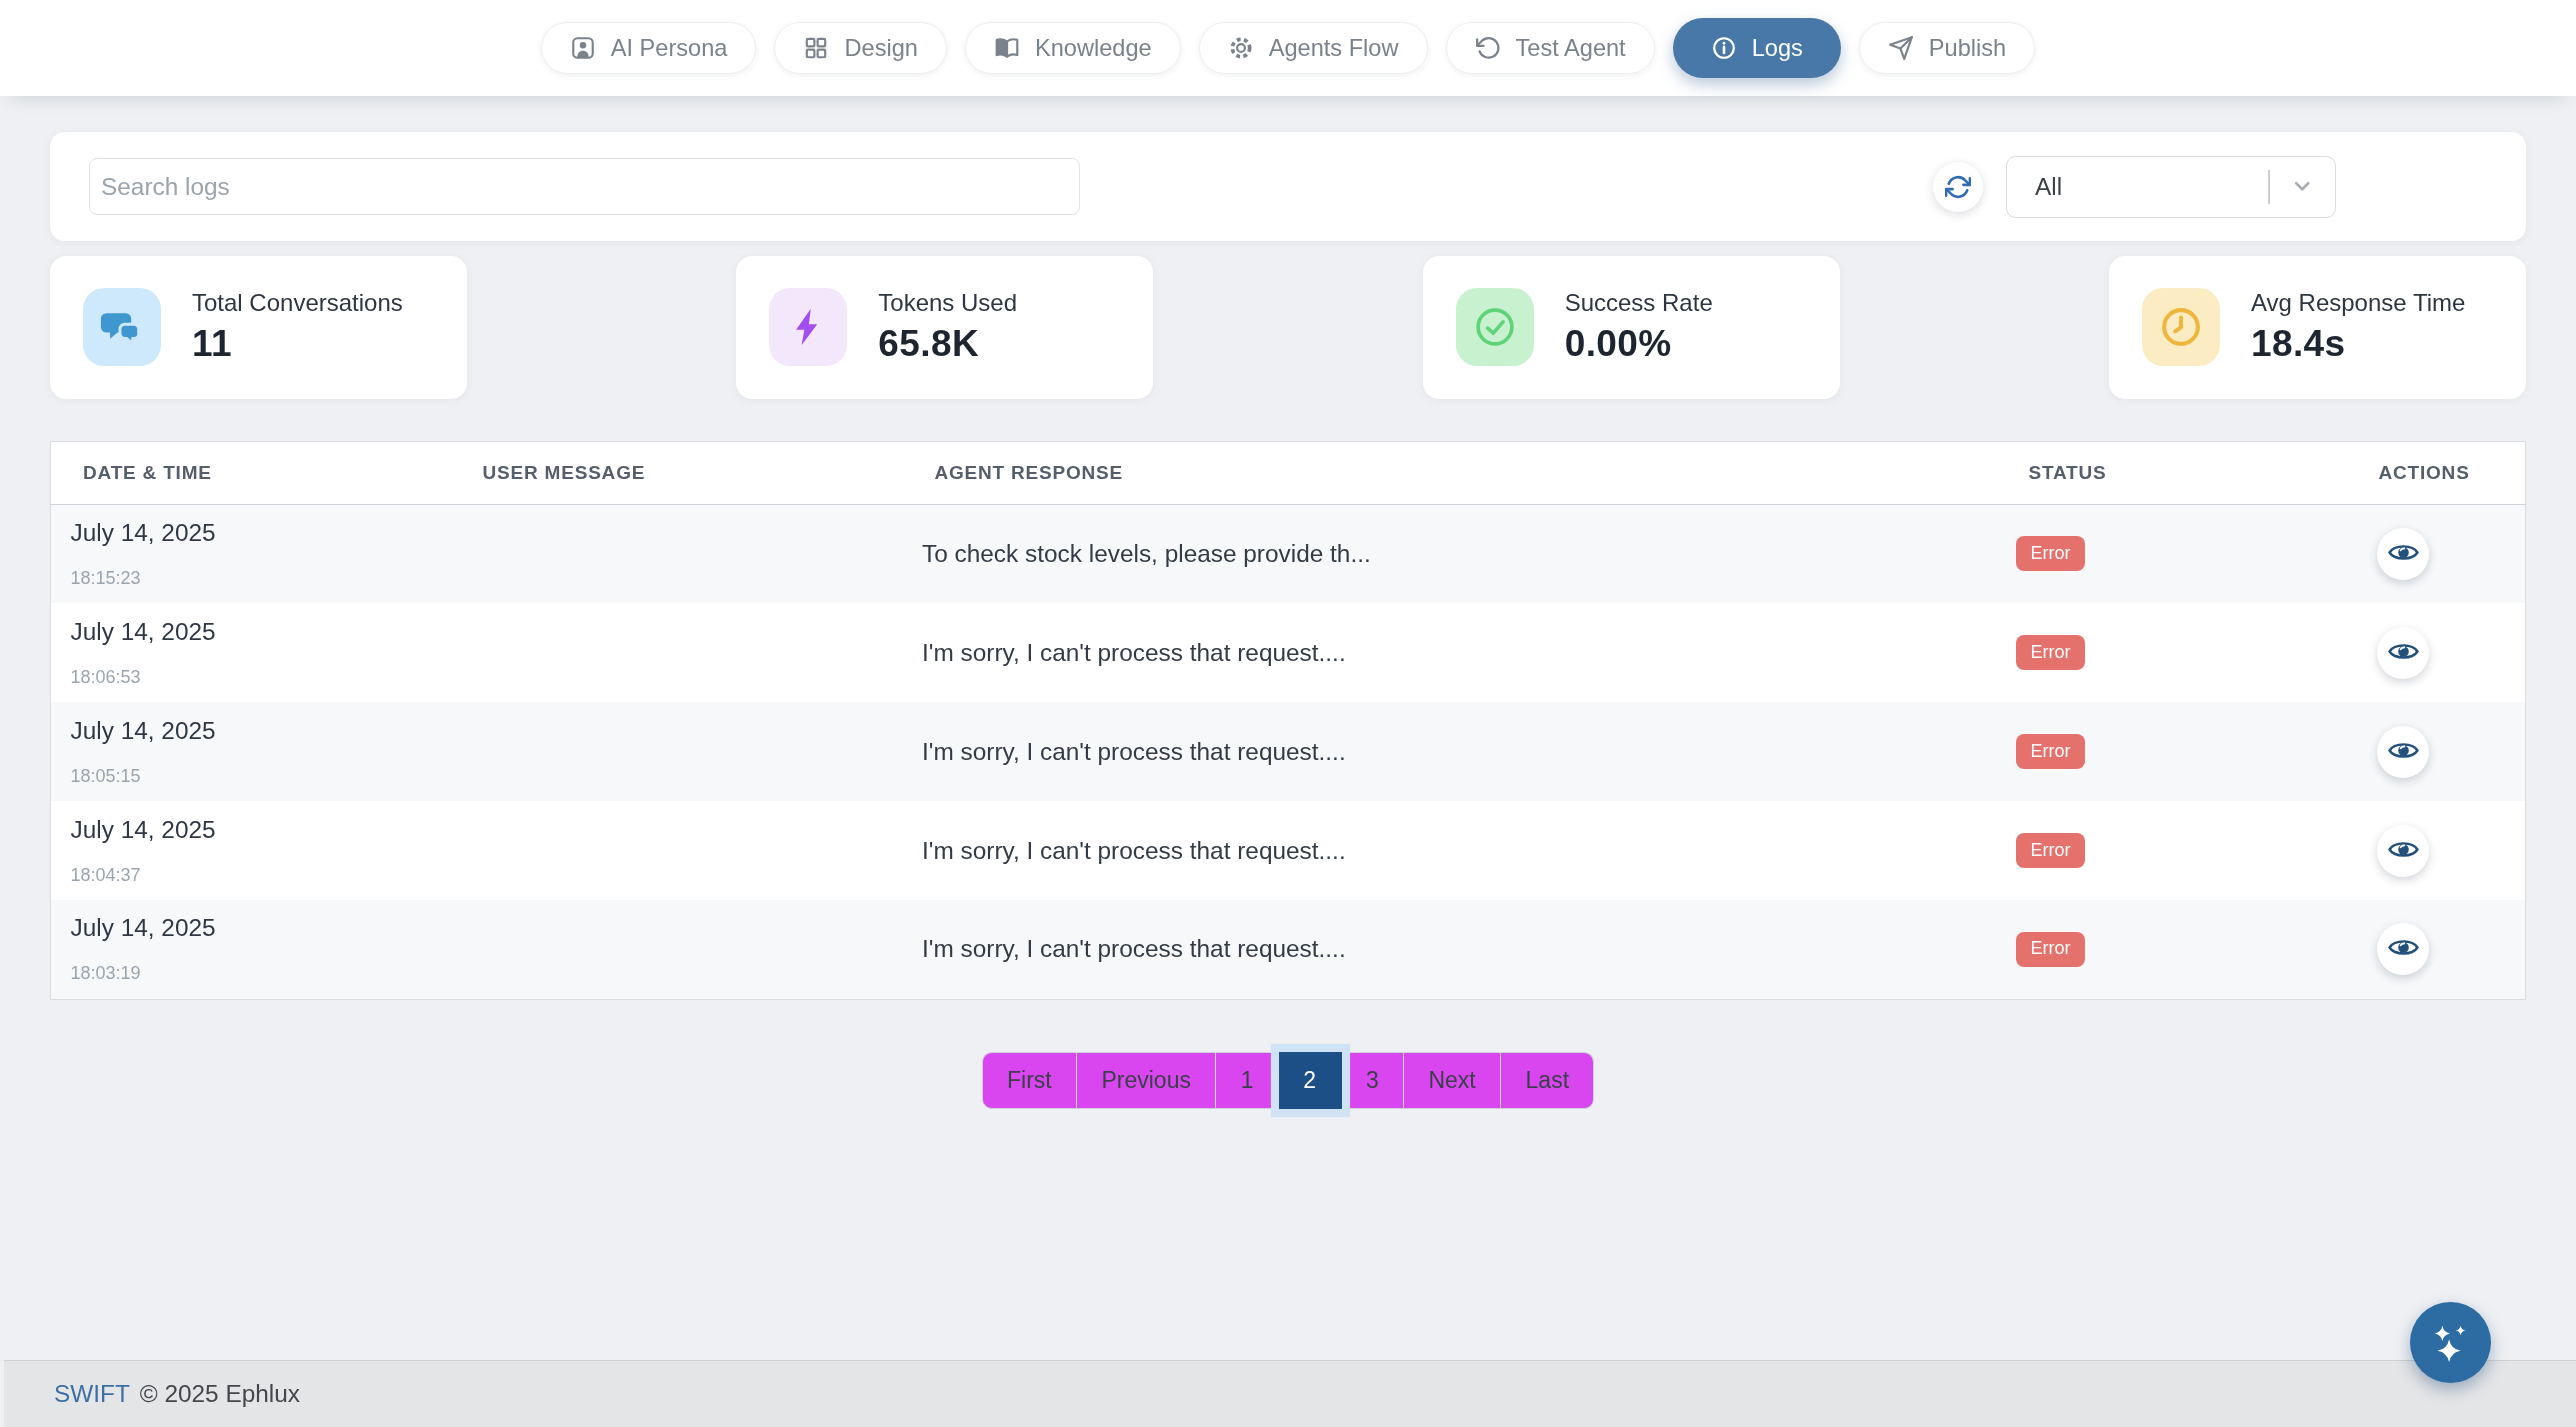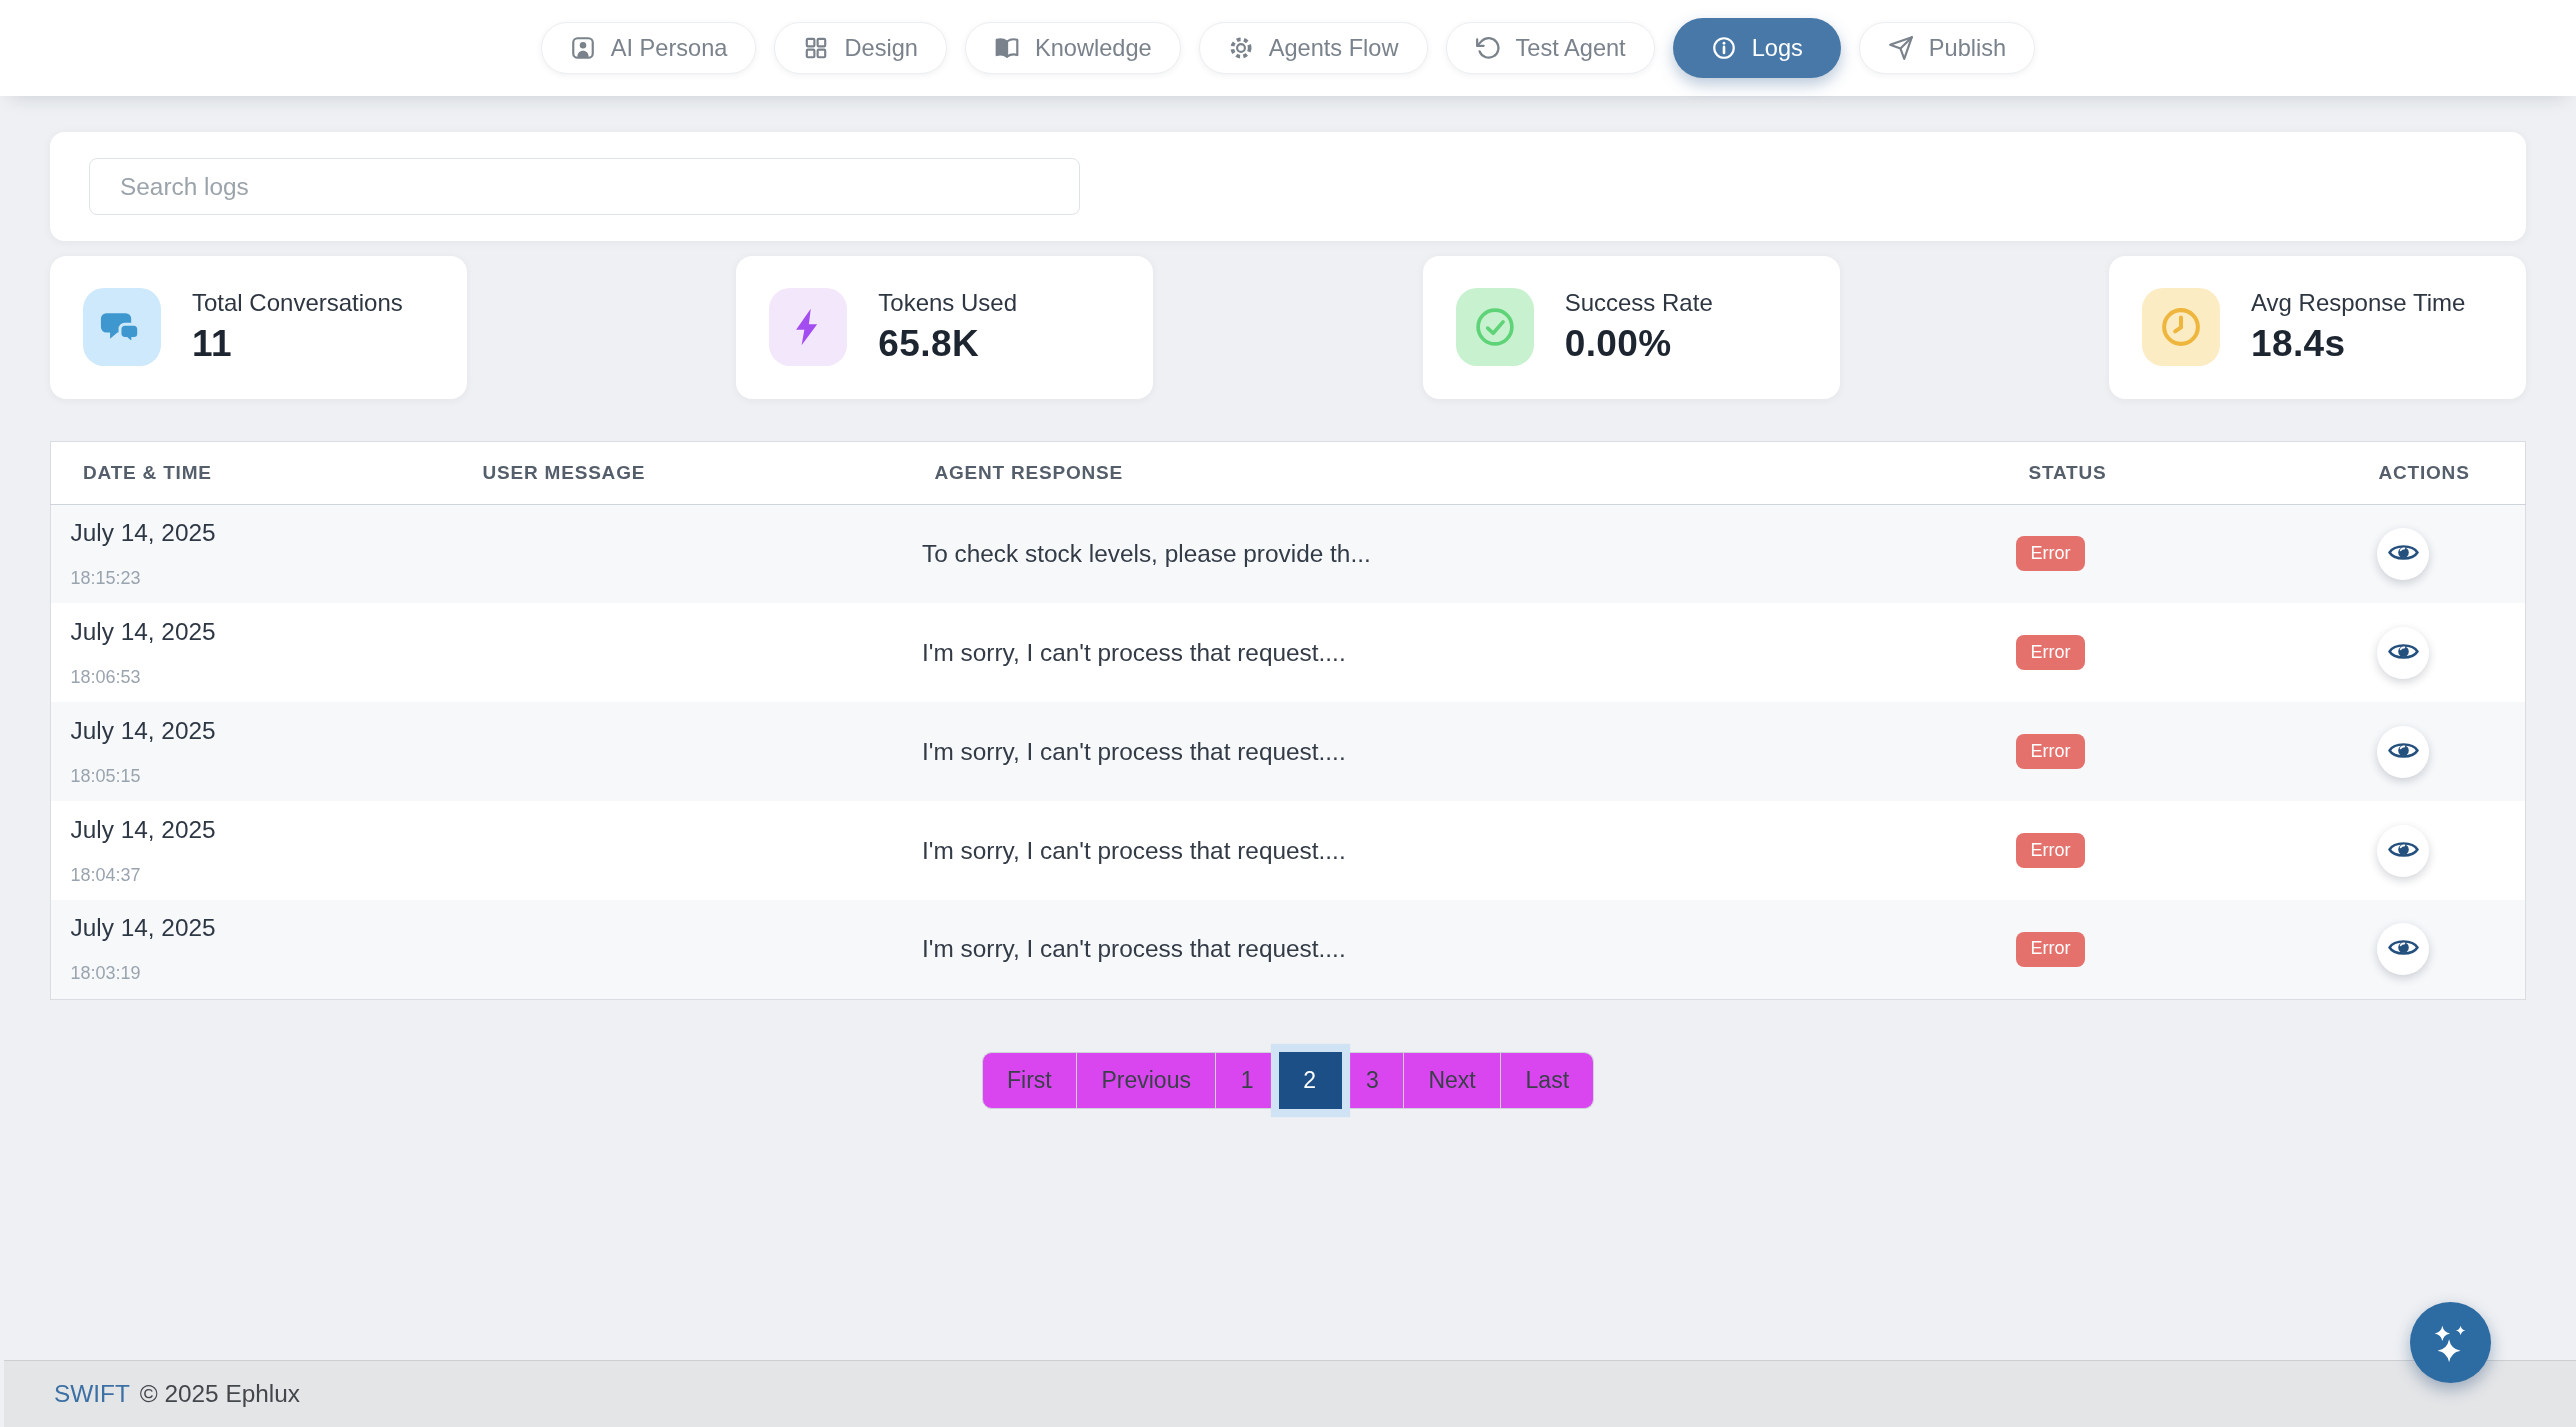--- a/index.html
+++ b/index.html
@@ -37,21 +37,21 @@
   .toolbar-panel {
     margin-top:36px; height:109px;
     background:#fff; border-radius:14.6px;
     display:flex; align-items:center;
     padding:0 39px;
     box-shadow:0 1.6px 9.8px rgba(30,40,60,.05);
   }
   .search-input {
     width:991px; height:57px;
     border:1.6px solid #dfe3e7; border-radius:8.1px;
-    font-size:24.4px; padding:0 30px; color:#333; outline:none;
+    font-size:24.4px; padding:0 11px; color:#333; outline:none;
     font-family:"Liberation Sans", sans-serif;
   }
   .search-input::placeholder { color:#9ba3ab; }
   .toolbar-right { margin-left:auto; margin-right:151px; display:flex; align-items:center; gap:23px; }
   .refresh-btn {
     width:50px; height:50px; border-radius:50%;
     background:#fff; border:none; cursor:pointer;
     box-shadow:0 2.4px 9.8px rgba(30,40,60,.16);
     display:flex; align-items:center; justify-content:center;
   }
@@ -202,20 +202,38 @@
       <path d="M22 2 L15 22 L11.5 12.5 L2 9 z"></path>
     </svg>
     <span>Publish</span>
   </div>
 </header>
 
 <main>
 
   <section class="toolbar-panel">
     <input class="search-input" type="text" value="" placeholder="Search logs" style="">
+    <div class="toolbar-right">
+      <button class="refresh-btn">
+        <svg viewBox="0 0 24 24" fill="none" stroke="#2f6cb3" stroke-width="2.4" stroke-linecap="round" stroke-linejoin="round">
+          <polyline points="23 4 23 10 17 10"></polyline>
+          <polyline points="1 20 1 14 7 14"></polyline>
+          <path d="M3.5 9 a9 9 0 0 1 14.9-3.4 L23 10 M1 14 l4.6 4.4 A9 9 0 0 0 20.5 15"></path>
+        </svg>
+      </button>
+      <div class="filter-select">
+        <span>All</span>
+        <span class="filter-divider"></span>
+        <span class="filter-chevron">
+          <svg viewBox="0 0 24 24" fill="none" stroke="#a6adb4" stroke-width="2.6" stroke-linecap="round" stroke-linejoin="round">
+            <polyline points="6 9 12 15 18 9"></polyline>
+          </svg>
+        </span>
+      </div>
+    </div>
   </section>
 
   <section class="stats">
     <div class="stat-card">
       <span class="stat-icon" style="background: rgb(205, 233, 251); color: rgb(63, 151, 207);">
         <svg viewBox="0 0 24 24" fill="currentColor">
           <path d="M3.5 4.5 h10.5 a3 3 0 0 1 3 3 v4.5 a3 3 0 0 1 -3 3 h-4.5 l-4 3.4 v-3.4 h-2 a3 3 0 0 1 -3-3 V7.5 a3 3 0 0 1 3-3 z"></path>
           <path d="M13.5 10.5 h5 a2.6 2.6 0 0 1 2.6 2.6 v2.6 a2.6 2.6 0 0 1 -2.6 2.6 h-0.6 v2.8 l-3.4-2.8 h-1 a2.6 2.6 0 0 1 -2.6-2.6 v-2.6 a2.6 2.6 0 0 1 2.6-2.6 z" stroke="#cde9fb" stroke-width="1.6"></path>
         </svg>
       </span>

